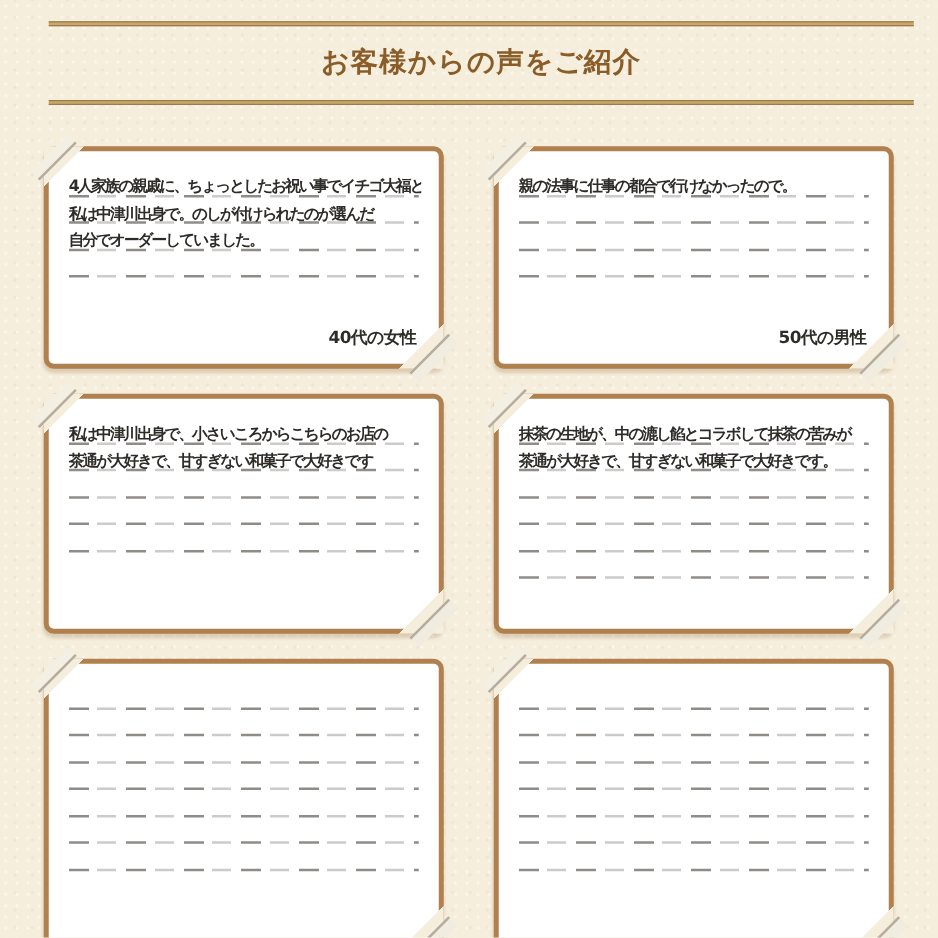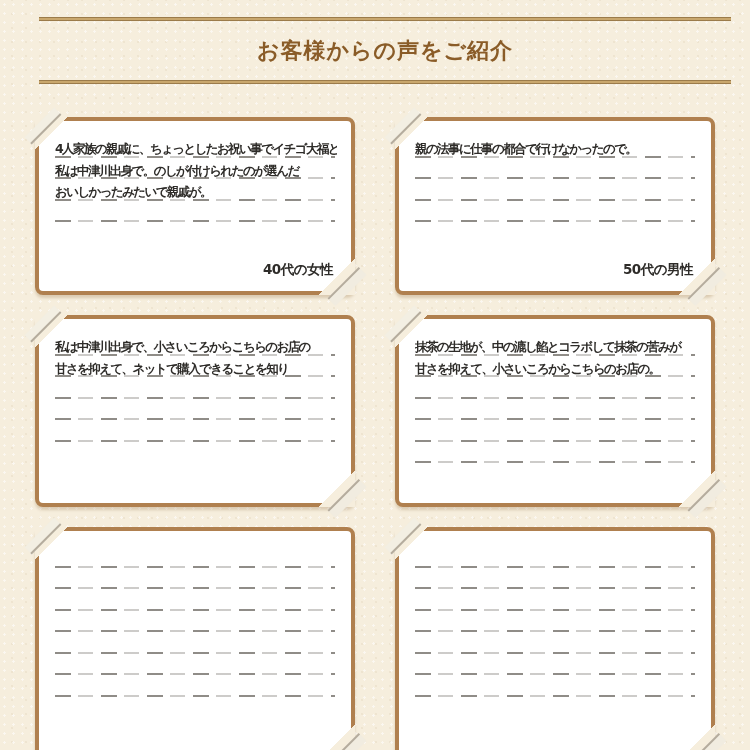--- a/index.html
+++ b/index.html
@@ -132,21 +132,21 @@
   <div class="rule"></div>
   <h1 class="page-title">お客様からの声をご紹介</h1>
   <div class="rule"></div>
 </header>
 
 <main class="grid">
   <section class="card">
     <div class="lines">
         <div class="line"><span class="line-text">4人家族の親戚に、ちょっとしたお祝い事でイチゴ大福と</span></div>
         <div class="line"><span class="line-text">私は中津川出身で。のしが付けられたのが選んだ</span></div>
-        <div class="line"><span class="line-text">おいしかったみたいで親戚が。</span></div>
+        <div class="line"><span class="line-text">自分でオーダーしていました。</span></div>
         <div class="line"><span class="line-text"></span></div>
       </div>
     <div class="author">40代の女性</div>
     <i class="fold fold-tl"></i>
     <i class="fold fold-br"></i>
   </section>
 
   <section class="card">
     <div class="lines">
         <div class="line"><span class="line-text">親の法事に仕事の都合で行けなかったので。</span></div>
@@ -155,34 +155,34 @@
         <div class="line"><span class="line-text"></span></div>
       </div>
     <div class="author">50代の男性</div>
     <i class="fold fold-tl"></i>
     <i class="fold fold-br"></i>
   </section>
 
   <section class="card">
     <div class="lines">
         <div class="line"><span class="line-text">私は中津川出身で、小さいころからこちらのお店の</span></div>
-        <div class="line"><span class="line-text">甘さを抑えて、ネットで購入できることを知り</span></div>
+        <div class="line"><span class="line-text">茶通が大好きで、甘すぎない和菓子で大好きです</span></div>
         <div class="line"><span class="line-text"></span></div>
         <div class="line"><span class="line-text"></span></div>
         <div class="line"><span class="line-text"></span></div>
       </div>
     <div class="author"></div>
     <i class="fold fold-tl"></i>
     <i class="fold fold-br"></i>
   </section>
 
   <section class="card">
     <div class="lines">
         <div class="line"><span class="line-text">抹茶の生地が、中の漉し餡とコラボして抹茶の苦みが</span></div>
-        <div class="line"><span class="line-text">甘さを抑えて、小さいころからこちらのお店の。</span></div>
+        <div class="line"><span class="line-text">茶通が大好きで、甘すぎない和菓子で大好きです。</span></div>
         <div class="line"><span class="line-text"></span></div>
         <div class="line"><span class="line-text"></span></div>
         <div class="line"><span class="line-text"></span></div>
         <div class="line"><span class="line-text"></span></div>
       </div>
     <div class="author"></div>
     <i class="fold fold-tl"></i>
     <i class="fold fold-br"></i>
   </section>
 

